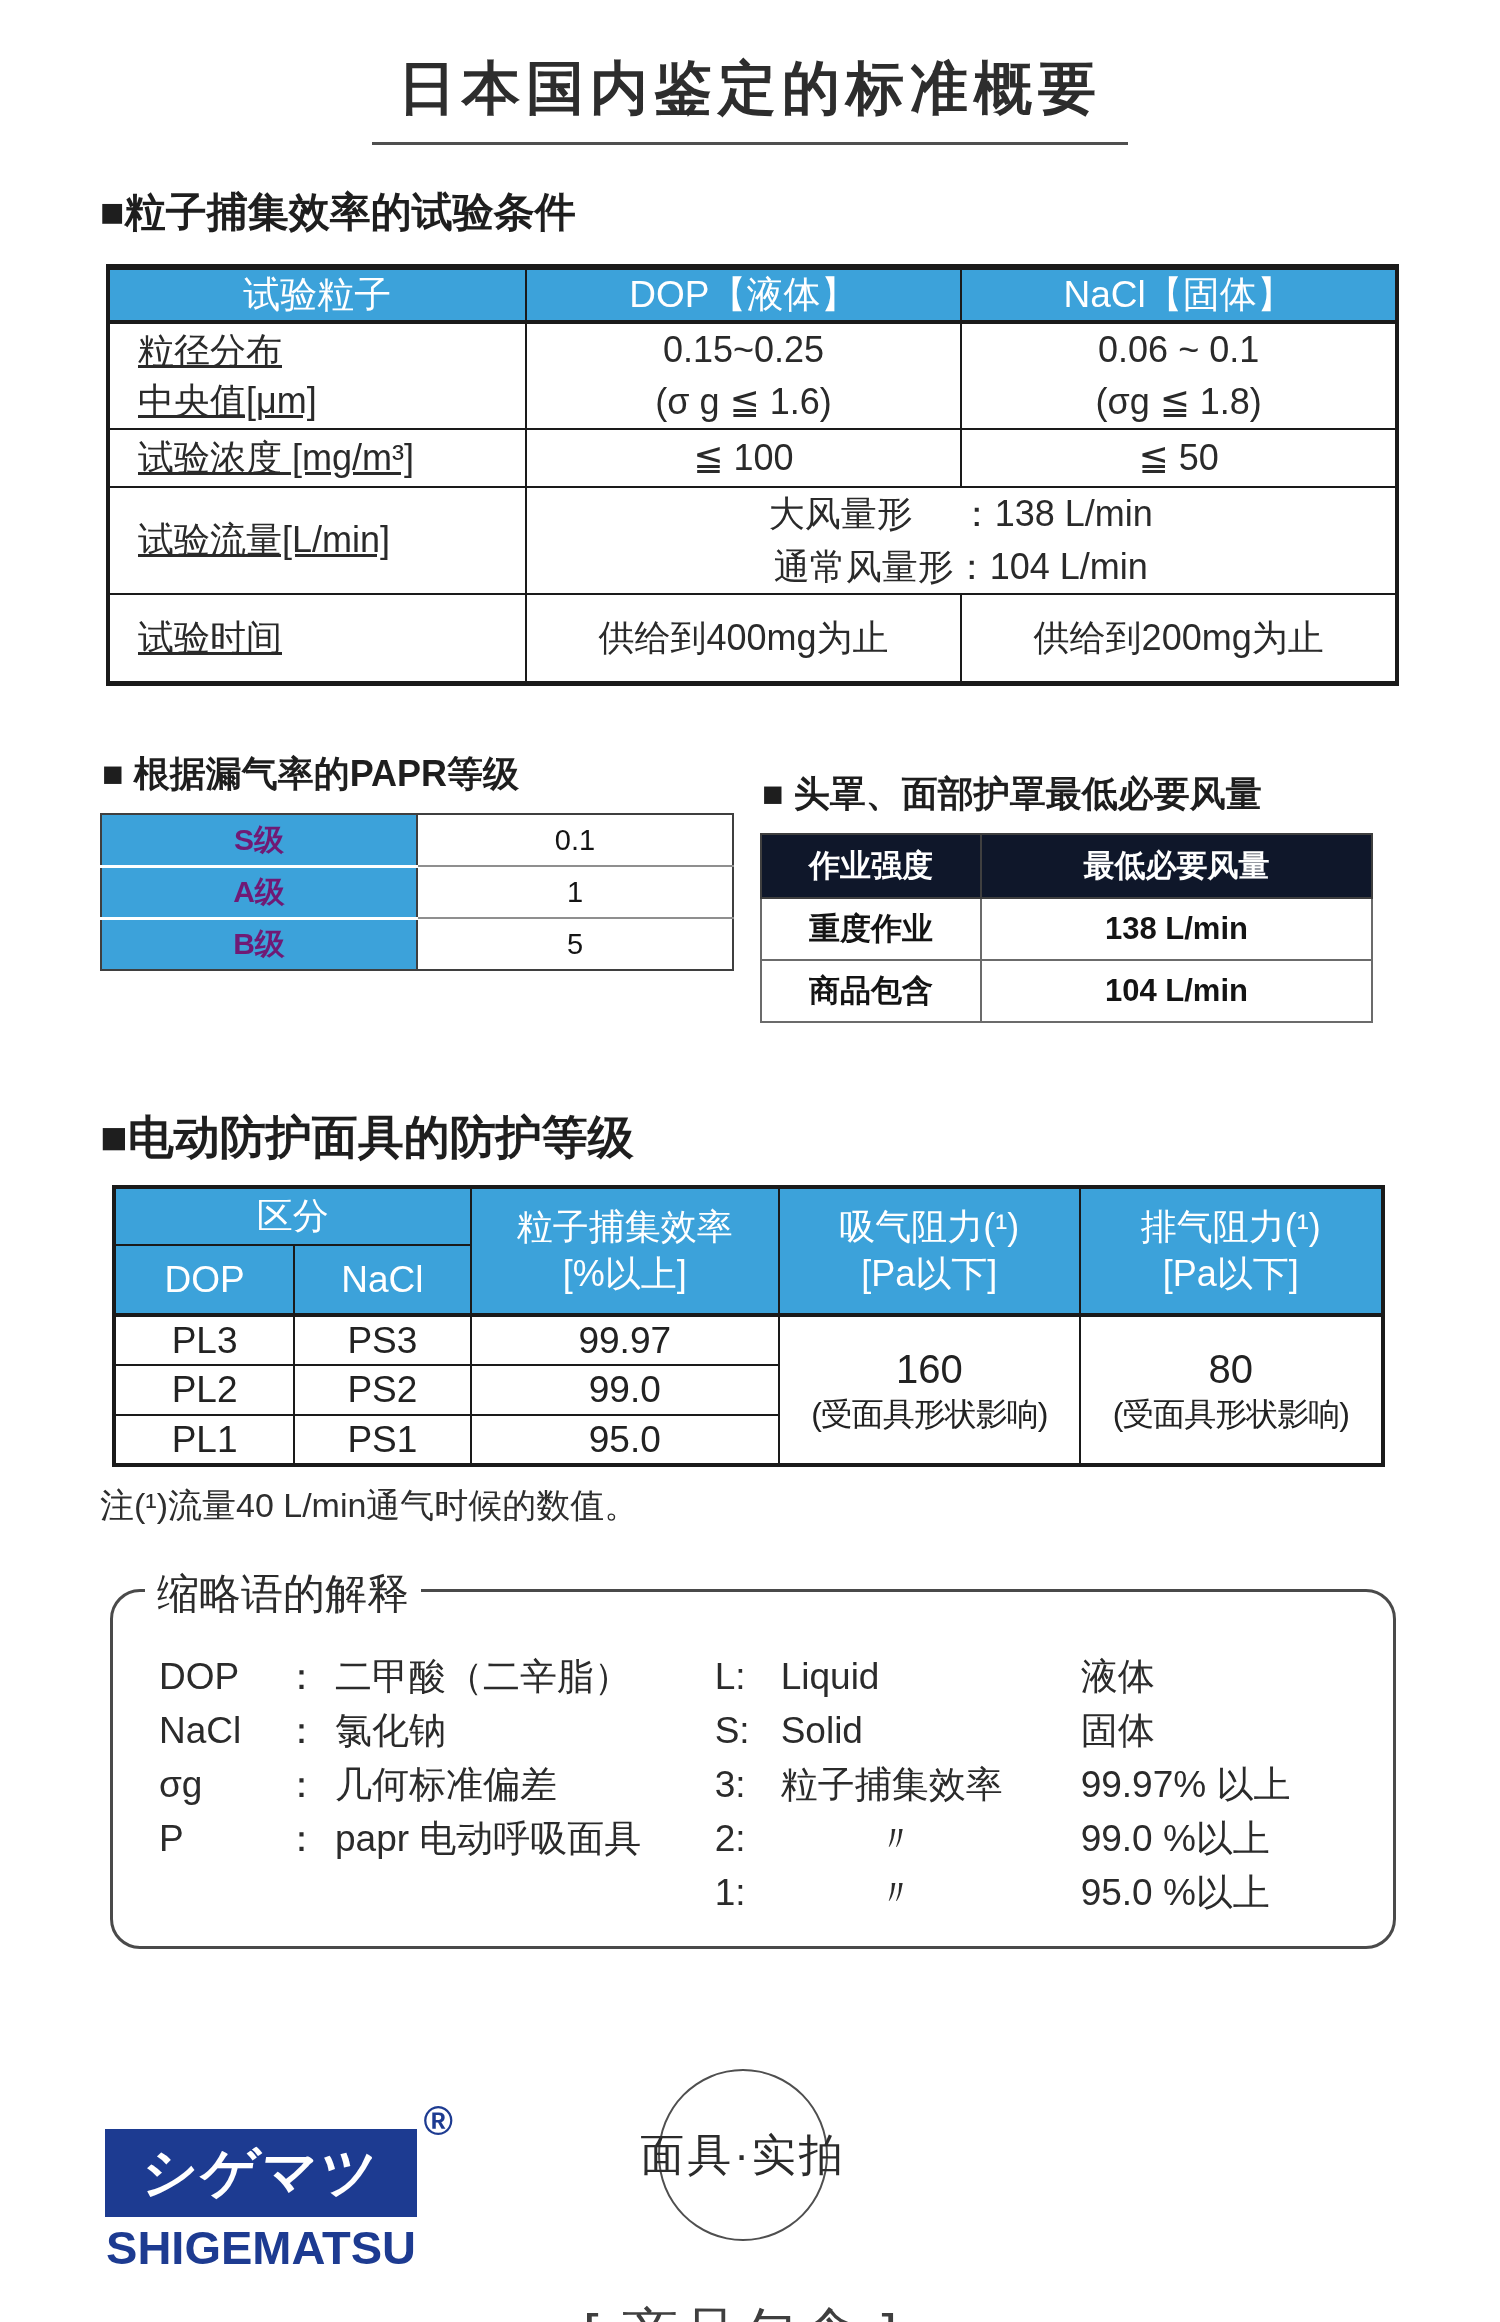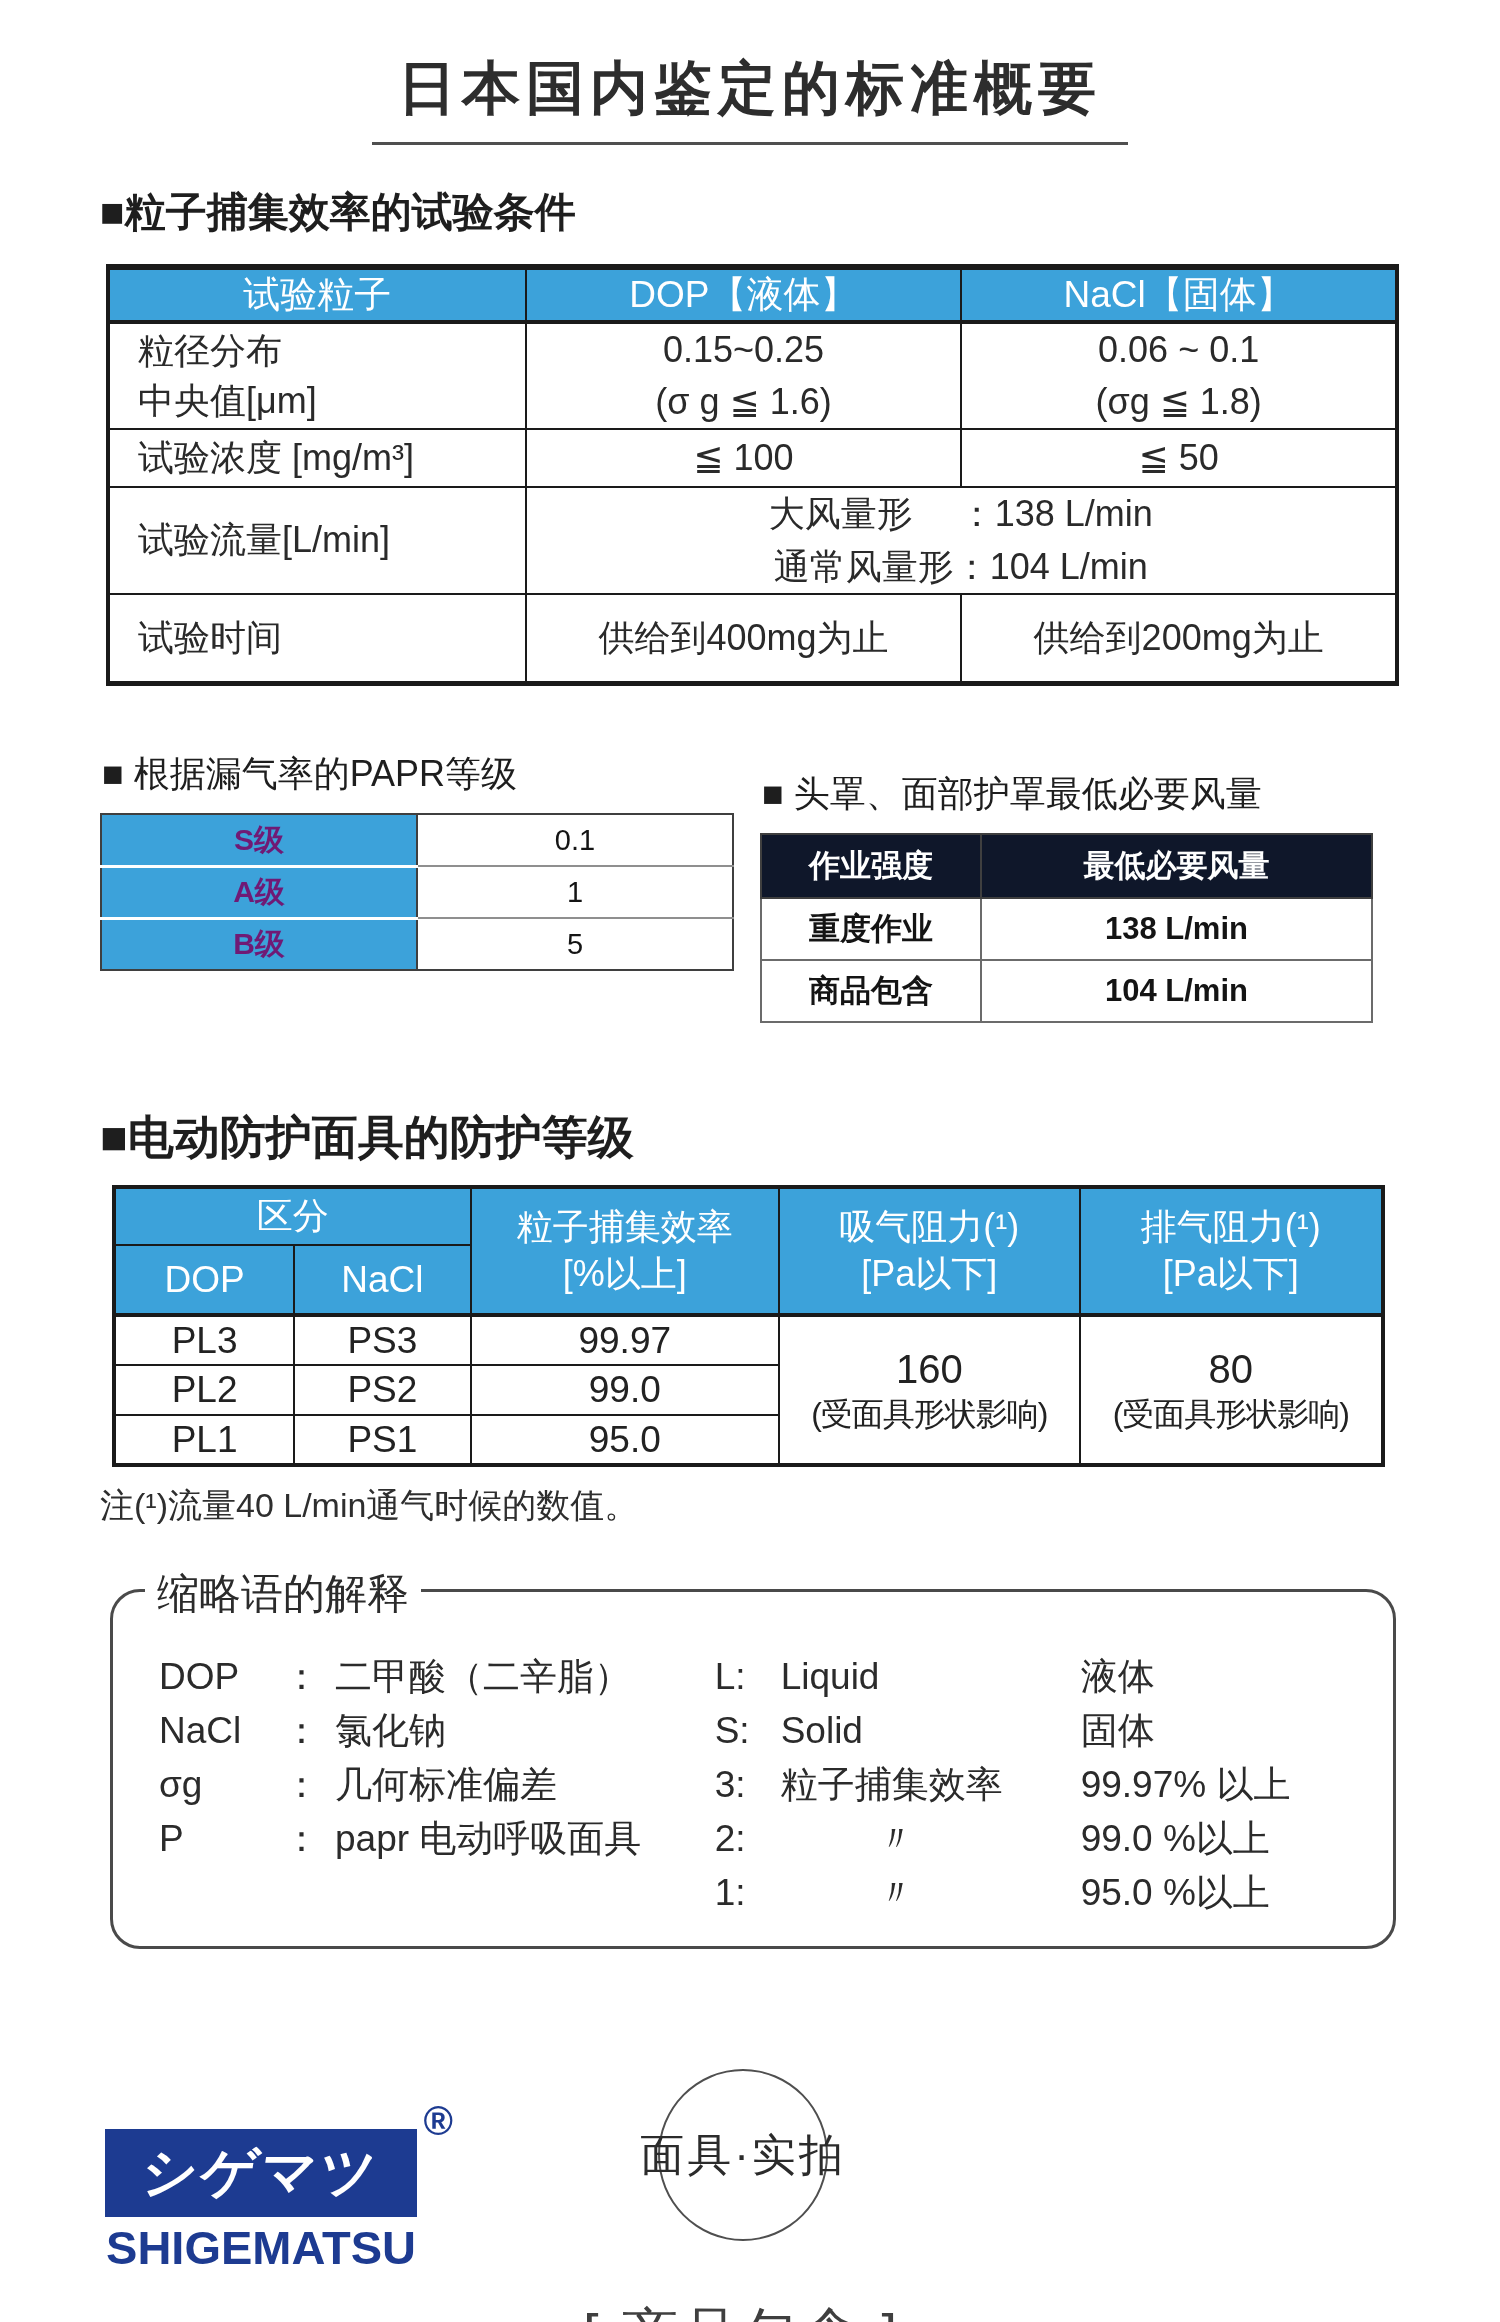--- a/index.html
+++ b/index.html
@@ -12,33 +12,33 @@
 
   
   .title-wrap { text-align:center; padding-top:50px;border-radius:25px; }
   .page-title {
     display:inline-block; font-size:58px; font-weight:700; letter-spacing:6px;
     color:#2d2d2d; padding:0 26px 14px; border-bottom:3px solid #4f4f4f;
   }
 
   
   .s1-heading { margin:40px 0 0 100px; font-size:41px; font-weight:700; color:#1e1e1e; }
-  .sub-heading { font-size:36px; font-weight:400; color:#1e1e1e; margin:0 0 14px 2px; }
+  .sub-heading { font-size:36px; font-weight:700; color:#1e1e1e; margin:0 0 14px 2px; }
   .s3-heading { margin:84px 0 0 100px; font-size:46px; font-weight:700; color:#1e1e1e; }
 
   
   table { border-collapse:collapse; table-layout:fixed; }
   .t1 { margin:24px 0 0 106px; width:1293px; border:4px solid #1a1a1a; border-top-width:6px; border-bottom-width:5px; }
   .t1 th, .t1 td { border:2px solid #1a1a1a; }
   .t1 thead th {
     background:#3ca2da; color:#fff; font-weight:400; font-size:37px;
     height:54px; text-align:center; border-bottom-width:4px;
   }
   .t1 td { font-size:36px; color:#2a2a2a; }
-  .t1 td.label { text-align:left; padding-left:28px; white-space:pre-line; line-height:1.4; }
+  .t1 td.label { text-align:left; padding-left:28px; white-space:pre-line; line-height:1.4;text-decoration:underline; }
   .t1 td.val { text-align:center; white-space:pre-line; line-height:1.45; }
   .t1 tr.r1 td { height:104px; }
   .t1 tr.r2 td { height:58px; }
   .t1 tr.r3 td { height:100px; }
   .t1 tr.r4 td { height:90px; }
 
   
   .two-col { display:flex; align-items:flex-start; margin:64px 0 0 100px; }
   .t2a { width:634px; border:2px solid #3f3f3f; }
   .t2a th, .t2a td { height:52px; text-align:center; }

